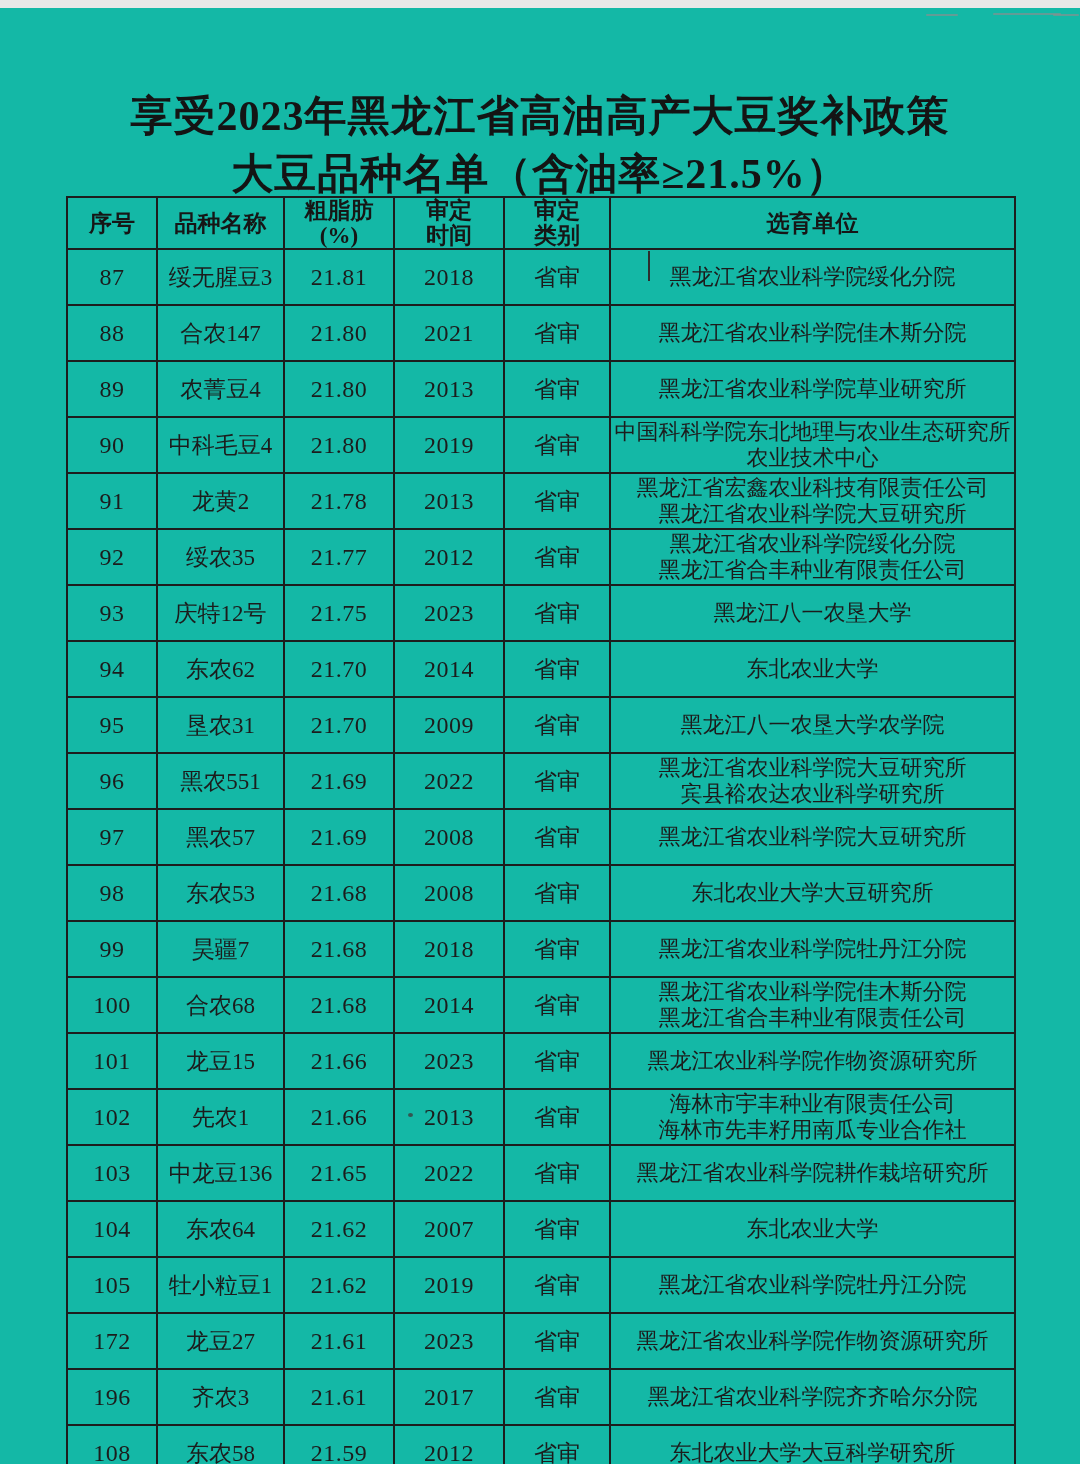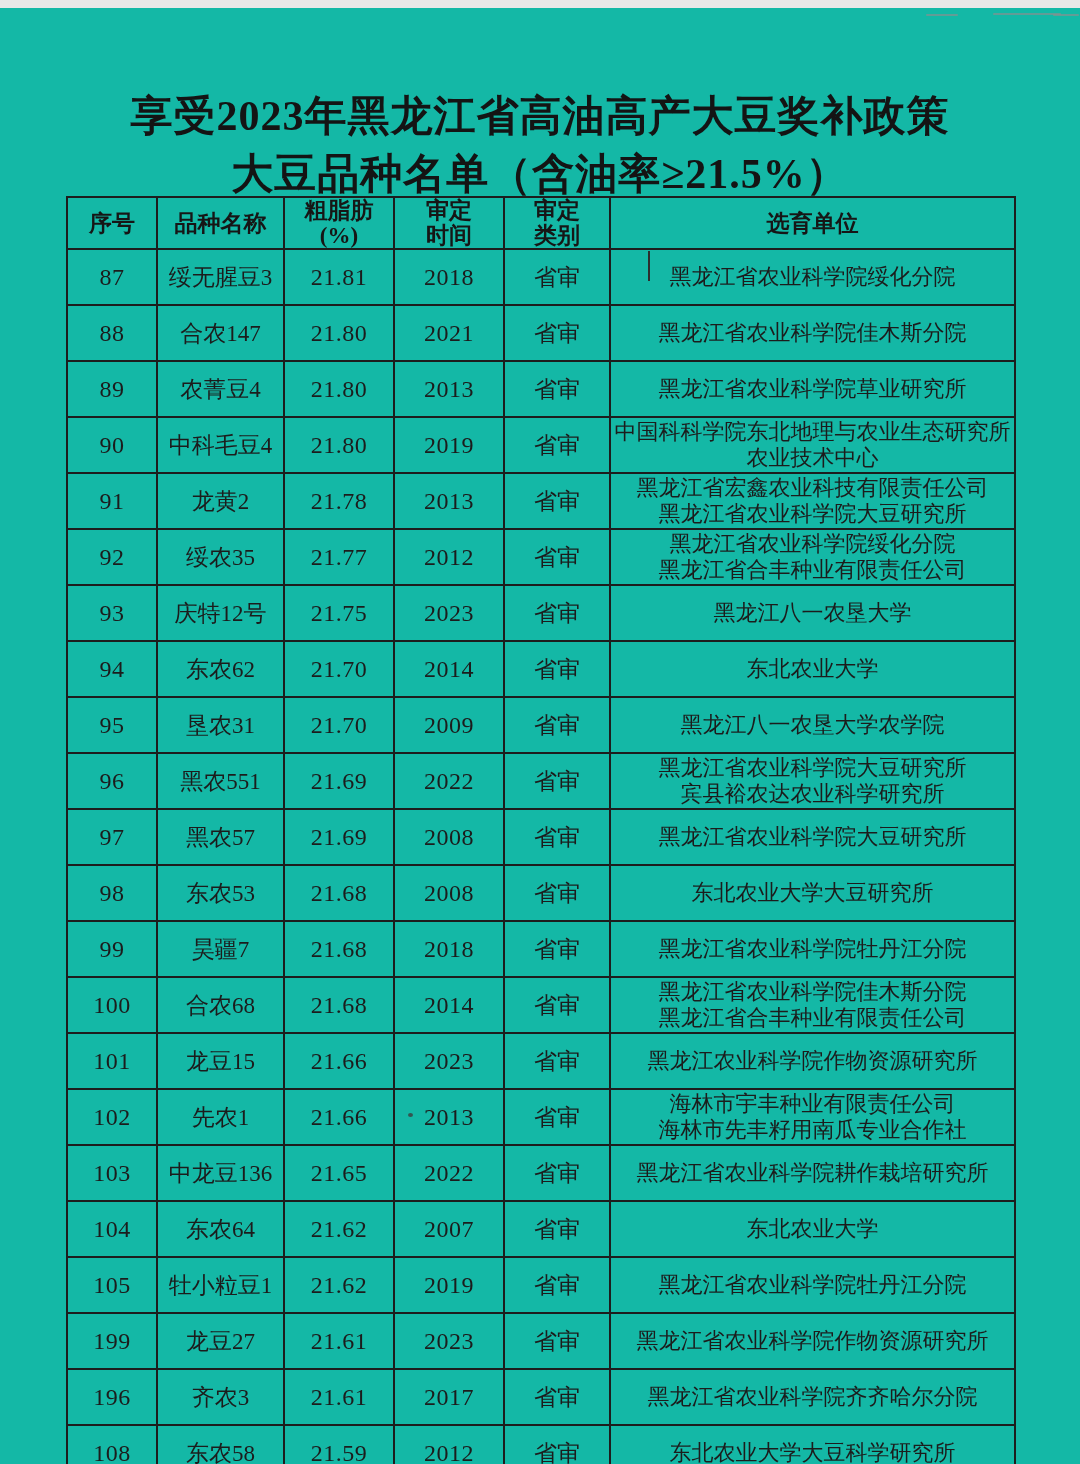--- a/index.html
+++ b/index.html
@@ -326,21 +326,21 @@
     <td class="cell-variety">牡小粒豆1</td>
     <td class="cell-fat">21.62</td>
     <td class="cell-year">2019</td>
     <td class="cell-category">省审</td>
     <td class="cell-unit">
             <div>黑龙江省农业科学院牡丹江分院</div>
           </td>
   </tr>
 
   <tr>
-    <td class="cell-no">199</td>
+    <td class="cell-no">172</td>
     <td class="cell-variety">龙豆27</td>
     <td class="cell-fat">21.61</td>
     <td class="cell-year">2023</td>
     <td class="cell-category">省审</td>
     <td class="cell-unit">
             <div>黑龙江省农业科学院作物资源研究所</div>
           </td>
   </tr>
 
   <tr>

